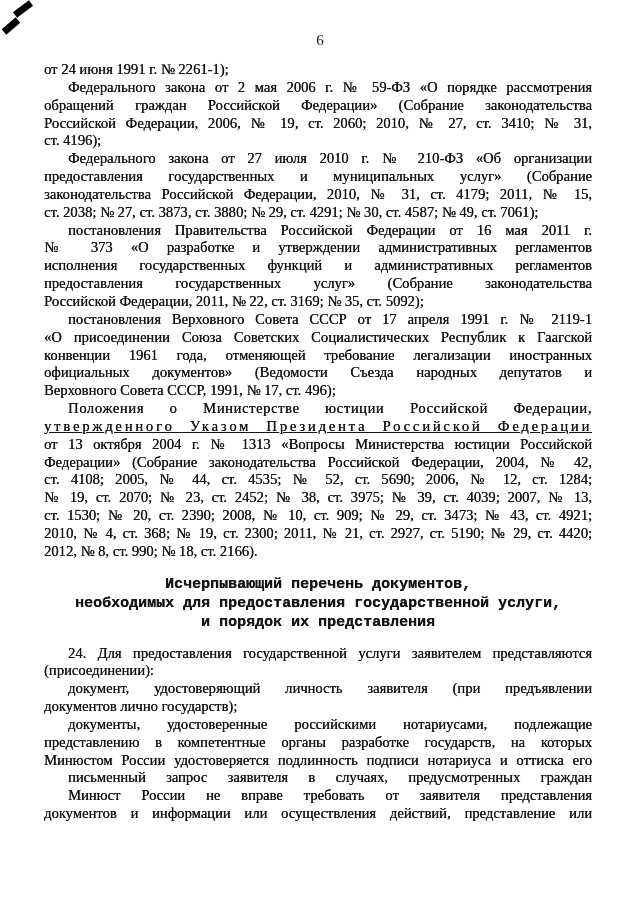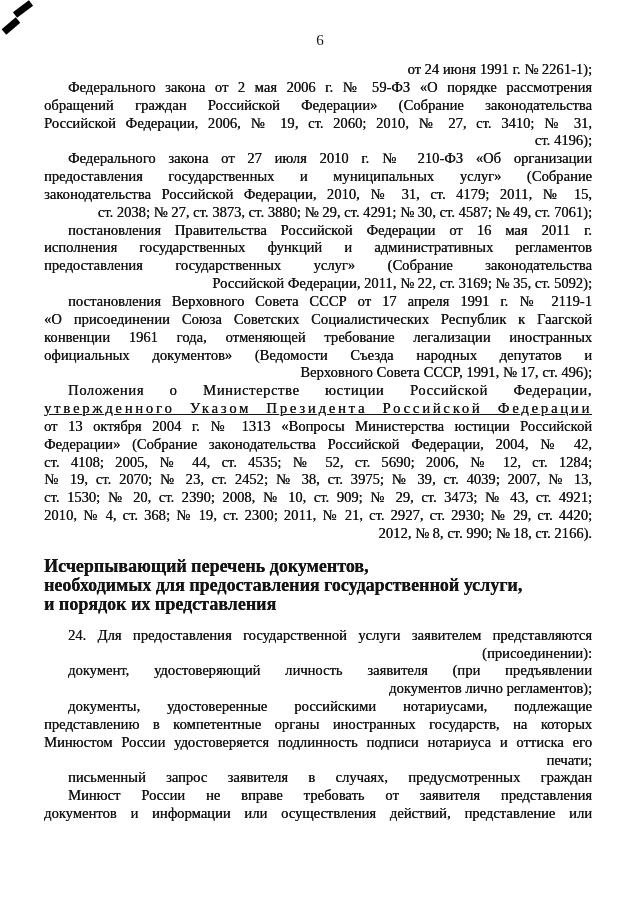--- a/index.html
+++ b/index.html
@@ -14,29 +14,29 @@
     position:absolute;top:31px;left:0;width:640px;
     text-align:center;font-size:15px;line-height:18px;
   }
   .doc{
     position:absolute;left:44px;top:61px;width:548px;
     font-size:14.6px;
     text-shadow:0.25px 0 0 currentColor;
   }
   .tl{
     height:17.85px;line-height:17.85px;overflow:hidden;
-    text-align:right;white-space:normal;
+    text-align:left;white-space:normal;
   }
   .tl.just{text-align:justify;text-align-last:justify;}
   .ind{text-indent:24px;}
   .sp1{letter-spacing:0.6px;}
   .sp2{letter-spacing:2.8px;text-decoration:underline;}
   .hl{
-    height:19.3px;line-height:19.3px;text-align:left;
-    font-weight:bold;font-size:18px;overflow:hidden;
+    height:19.3px;line-height:19.3px;text-align:center;
+    font-weight:bold;font-size:15px;overflow:hidden;font-family:Liberation Mono, monospace;
   }
   .gap{width:100%;}
 </style>
 </head>
 <body>
 
 <div class="page">
 
   <svg class="corner-marks" viewBox="0 0 36 40" xmlns="http://www.w3.org/2000/svg" aria-hidden="true">
     <path d="M29 3 L13 15" stroke="#000000" stroke-width="7" fill="none"></path>
@@ -49,48 +49,48 @@
       <div class="tl">от 24 июня 1991 г. № 2261-1);</div>
       <div class="tl just ind">Федерального закона от 2 мая 2006 г. № 59-ФЗ «О порядке рассмотрения</div>
       <div class="tl just">обращений граждан Российской Федерации» (Собрание законодательства</div>
       <div class="tl just">Российской Федерации, 2006, № 19, ст. 2060; 2010, № 27, ст. 3410; № 31,</div>
       <div class="tl">ст. 4196);</div>
       <div class="tl just ind">Федерального закона от 27 июля 2010 г. № 210-ФЗ «Об организации</div>
       <div class="tl just">предоставления государственных и муниципальных услуг» (Собрание</div>
       <div class="tl just">законодательства Российской Федерации, 2010, № 31, ст. 4179; 2011, № 15,</div>
       <div class="tl">ст. 2038; № 27, ст. 3873, ст. 3880; № 29, ст. 4291; № 30, ст. 4587; № 49, ст. 7061);</div>
       <div class="tl just ind">постановления Правительства Российской Федерации от 16 мая 2011 г.</div>
+      <div class="tl just">№ 373 «О разработке и утверждении административных регламентов</div>
       <div class="tl just">исполнения государственных функций и административных регламентов</div>
       <div class="tl just">предоставления государственных услуг» (Собрание законодательства</div>
       <div class="tl">Российской Федерации, 2011, № 22, ст. 3169; № 35, ст. 5092);</div>
       <div class="tl just ind">постановления Верховного Совета СССР от 17 апреля 1991 г. № 2119-1</div>
       <div class="tl just">«О присоединении Союза Советских Социалистических Республик к Гаагской</div>
       <div class="tl just">конвенции 1961 года, отменяющей требование легализации иностранных</div>
       <div class="tl just">официальных документов» (Ведомости Съезда народных депутатов и</div>
       <div class="tl">Верховного Совета СССР, 1991, № 17, ст. 496);</div>
       <div class="tl just ind sp1">Положения о Министерстве юстиции Российской Федерации,</div>
       <div class="tl just sp2">утвержденного Указом Президента Российской Федерации</div>
       <div class="tl just">от 13 октября 2004 г. № 1313 «Вопросы Министерства юстиции Российской</div>
       <div class="tl just">Федерации» (Собрание законодательства Российской Федерации, 2004, № 42,</div>
       <div class="tl just">ст. 4108; 2005, № 44, ст. 4535; № 52, ст. 5690; 2006, № 12, ст. 1284;</div>
       <div class="tl just">№ 19, ст. 2070; № 23, ст. 2452; № 38, ст. 3975; № 39, ст. 4039; 2007, № 13,</div>
       <div class="tl just">ст. 1530; № 20, ст. 2390; 2008, № 10, ст. 909; № 29, ст. 3473; № 43, ст. 4921;</div>
-      <div class="tl just">2010, № 4, ст. 368; № 19, ст. 2300; 2011, № 21, ст. 2927, ст. 2930; № 29, ст. 4420;</div>
+      <div class="tl just">2010, № 4, ст. 368; № 19, ст. 2300; 2011, № 21, ст. 2927, ст. 5190; № 29, ст. 4420;</div>
       <div class="tl">2012, № 8, ст. 990; № 18, ст. 2166).</div>
       <div class="gap" style="height: 14px;"></div>
       <div class="hl">Исчерпывающий перечень документов,</div>
       <div class="hl">необходимых для предоставления государственной услуги,</div>
       <div class="hl">и порядок их представления</div>
       <div class="gap" style="height: 12px;"></div>
       <div class="tl just ind">24. Для предоставления государственной услуги заявителем представляются</div>
       <div class="tl">(присоединении):</div>
       <div class="tl just ind">документ, удостоверяющий личность заявителя (при предъявлении</div>
-      <div class="tl">документов лично регламентов);</div>
+      <div class="tl">документов лично государств);</div>
       <div class="tl just ind">документы, удостоверенные российскими нотариусами, подлежащие</div>
-      <div class="tl just">представлению в компетентные органы иностранных государств, на которых</div>
+      <div class="tl just">представлению в компетентные органы разработке государств, на которых</div>
       <div class="tl just">Минюстом России удостоверяется подлинность подписи нотариуса и оттиска его</div>
-      <div class="tl">печати;</div>
       <div class="tl just ind">письменный запрос заявителя в случаях, предусмотренных граждан</div>
       <div class="tl just ind">Минюст России не вправе требовать от заявителя представления</div>
       <div class="tl just">документов и информации или осуществления действий, представление или</div>
     </div>
 
 </div>
 
 </body></html>

